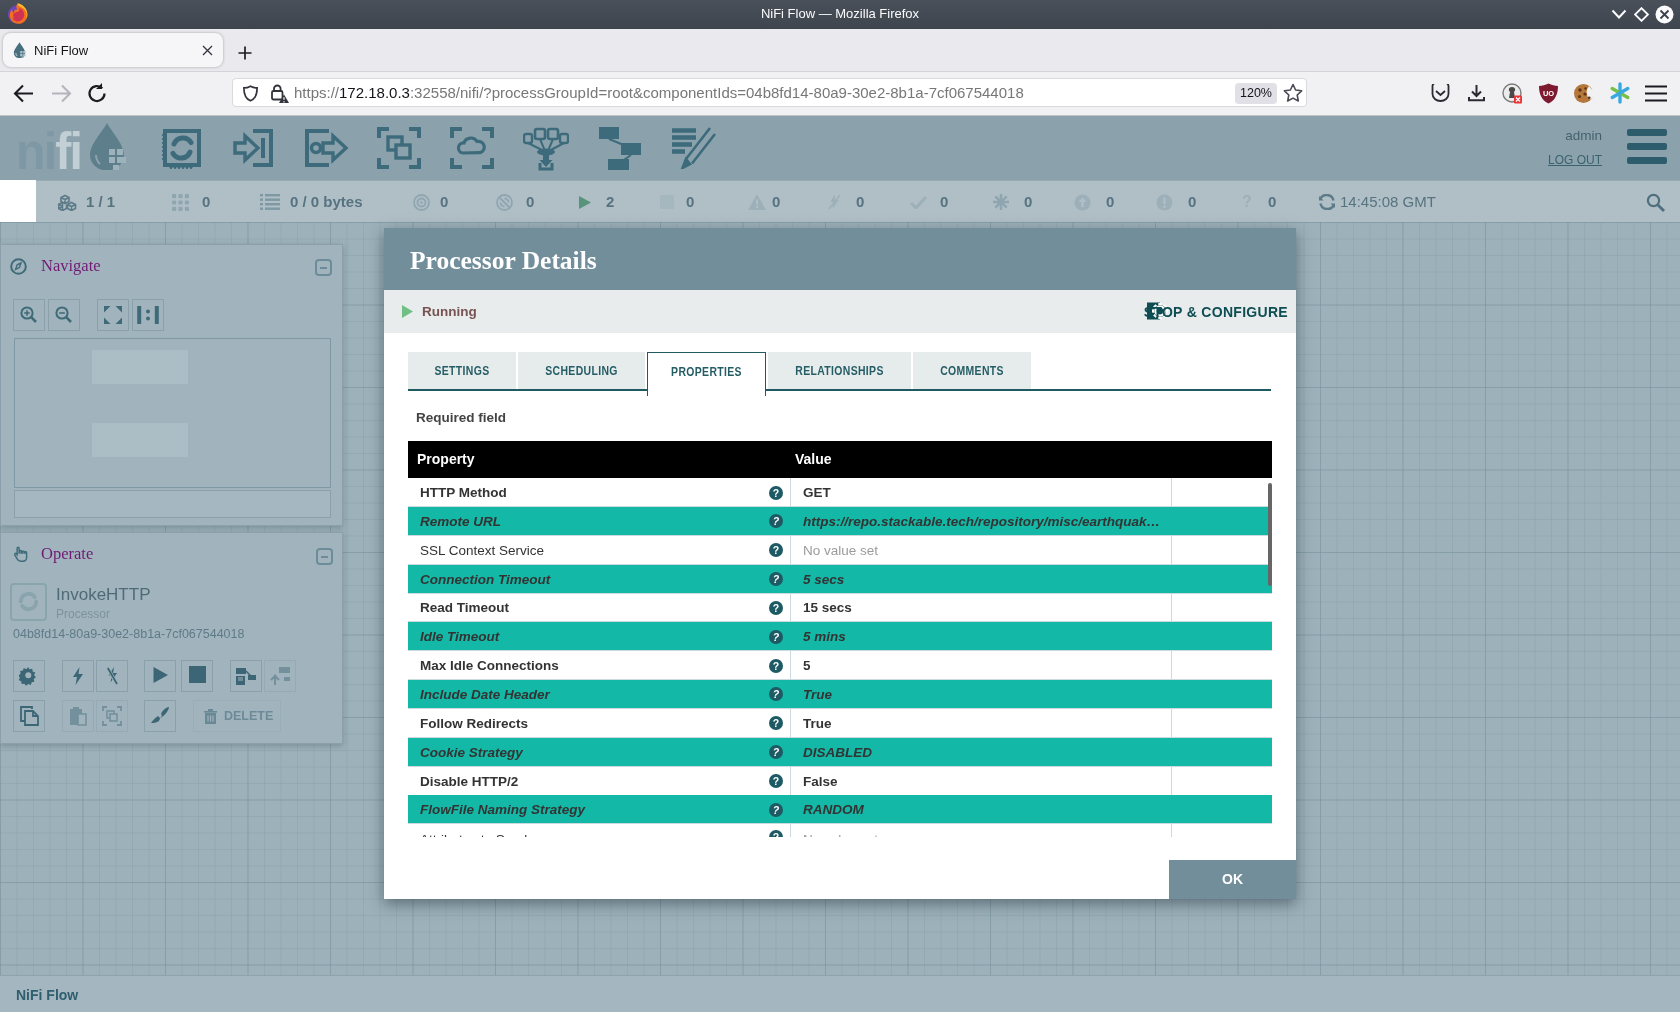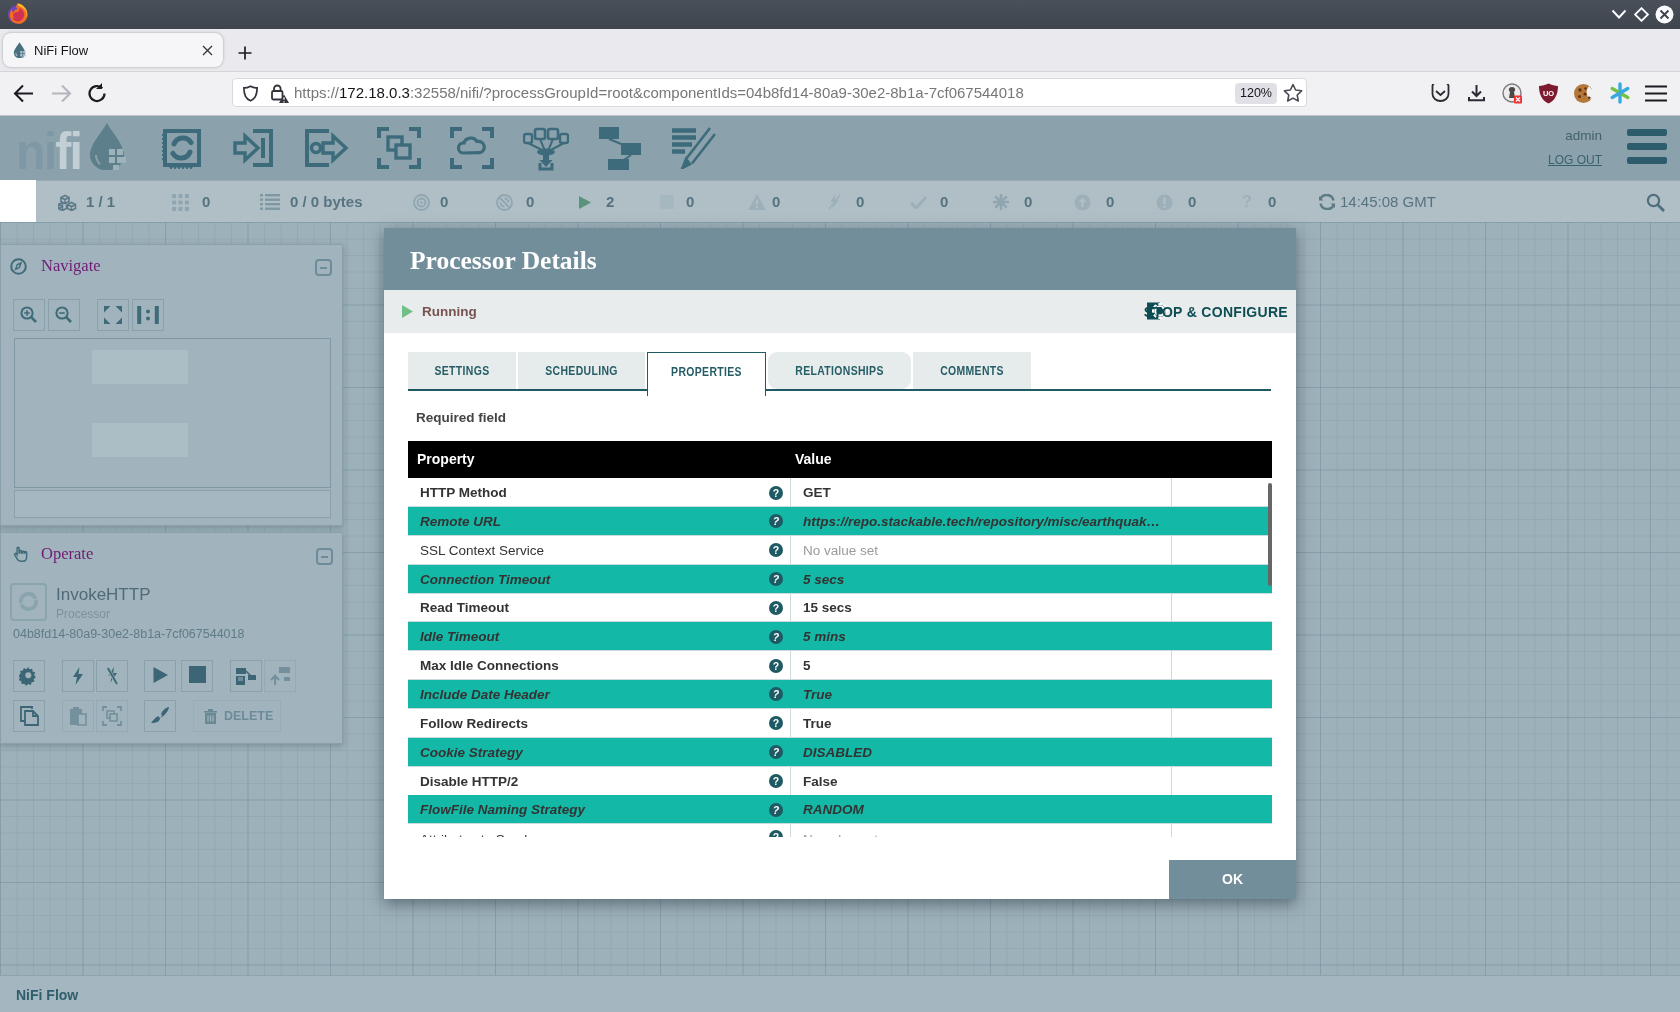--- a/index.html
+++ b/index.html
@@ -278,20 +278,21 @@
     <div class="abs" style="left:10px; top:14px; width:13px; height:13px; border:2px solid #e3eaed; border-radius:3px;"></div>
   </div>
 </div>
 <div id="titlebar">
   <svg class="abs" style="left:6px; top:2px;" width="23" height="23" viewBox="0 0 24 24">
     <circle cx="11.5" cy="13" r="9.5" fill="#6e46ba"></circle>
     <path d="M12 1.5 C10 4.5 10.8 6.5 12.5 8 C9 7.5 8 9.5 8.2 11.5 C6.5 10.5 6.3 9 6.6 7.5 C4.5 9.5 3.5 12.5 4 15.5 C4.8 19.6 8.3 22.8 12.8 22.8 C18.3 22.8 22.3 18.6 22.3 13.3 C22.3 6.5 17 2 12 1.5 Z" fill="#f2701e"></path>
     <path d="M12 1.5 C17 2 22.3 6.5 22.3 13.3 C22.3 15 21.9 16.5 21.2 17.8 C22.6 12 20.5 8 17.5 6.2 C15.5 5 13.2 4.5 12.3 2.8 Z" fill="#fdbd2c"></path>
     <path d="M7.5 13 C9 10.5 12 11 13.5 9.5 C14.5 8.5 14 7 13.5 6.3 C16.5 7 19 9.8 19 13.4 C19 17.3 16 20.3 12.4 20.3 C9.2 20.3 7 18 6.7 15.6 C7.4 16.3 8.3 16.6 9.2 16.4 C7.8 15.6 7.2 14.3 7.5 13 Z" fill="#b5007f" opacity=".55"></path>
   </svg>
+  <div id="titletext">NiFi Flow — Mozilla Firefox</div>
   <svg class="abs" style="left:1611px; top:9px;" width="16" height="11" viewBox="0 0 16 11">
     <path d="M1.5 1.5 L8 8.5 L14.5 1.5" fill="none" stroke="#fbfbfe" stroke-width="2"></path>
   </svg>
   <svg class="abs" style="left:1634px; top:7px;" width="15" height="15" viewBox="0 0 15 15">
     <rect x="3" y="3" width="9" height="9" fill="none" stroke="#fbfbfe" stroke-width="1.8" transform="rotate(45 7.5 7.5)"></rect>
   </svg>
   <svg class="abs" style="left:1655px; top:5px;" width="19" height="19" viewBox="0 0 19 19">
     <circle cx="9.5" cy="9.5" r="9" fill="#fbfbfe"></circle>
     <path d="M5.5 5.5 L13.5 13.5 M13.5 5.5 L5.5 13.5" stroke="#3b4148" stroke-width="1.8"></path>
   </svg>
@@ -544,21 +545,21 @@
   </div>
   <div class="tab-a" style="left:263px; width:119px;">
       <span>PROPERTIES</span>
     </div>
   <div class="tab-i" style="left:24px;  width:108px;">
       <span>SETTINGS</span>
     </div>
   <div class="tab-i" style="left:134px; width:127px;">
       <span>SCHEDULING</span>
     </div>
-  <div class="tab-i" style="left:384px; width:143px;border-radius:9px;">
+  <div class="tab-i" style="left:384px; width:143px;">
       <span>RELATIONSHIPS</span>
     </div>
   <div class="tab-i" style="left:529px; width:118px;">
       <span>COMMENTS</span>
     </div>
   <div id="tabline"></div>
   <div id="reqfield">Required field</div>
   <div id="thead">
       <span class="p">Property</span>
       <span class="v">Value</span>

